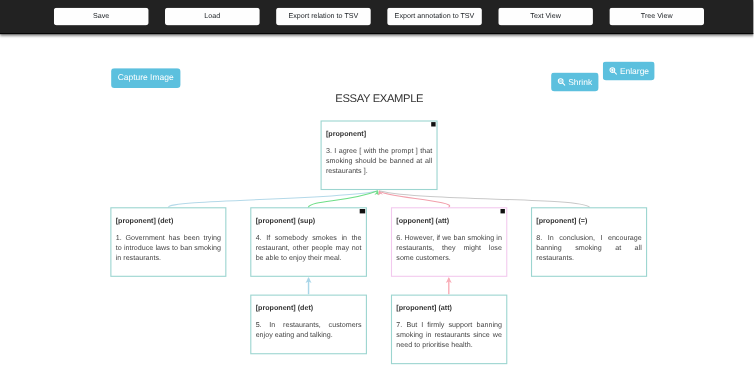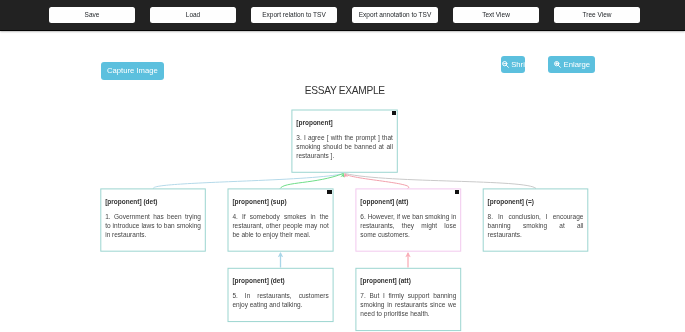--- a/index.html
+++ b/index.html
@@ -46,21 +46,21 @@
     <div class="navbtn" style="left:251px">Export relation to TSV</div>
     <div class="navbtn" style="left:352px">Export annotation to TSV</div>
     <div class="navbtn" style="left:453px">Text View</div>
     <div class="navbtn" style="left:554px">Tree View</div>
   </div>
 
   <div class="bluebtn" style="left:101px;top:62.4px;width:62.8px">
     <span>Capture Image</span>
   </div>
 
-  <div class="bluebtn" style="left:500.7px;top:56px;width:24px">
+  <div class="bluebtn" style="left:500.7px;top:66px;width:43px">
     <span class="ic">
       <svg width="9" height="9" viewBox="0 0 18 18">
           <g fill="none" stroke="#ffffff" stroke-width="1.9" stroke-linecap="round">
             <circle cx="7.4" cy="7.3" r="4.3"></circle>
             <line x1="10.9" y1="10.8" x2="14.8" y2="14.7"></line>
             <line x1="5.4" y1="7.3" x2="9.4" y2="7.3"></line>
           </g>
         </svg>
     </span><span>Shrink</span>
   </div>

